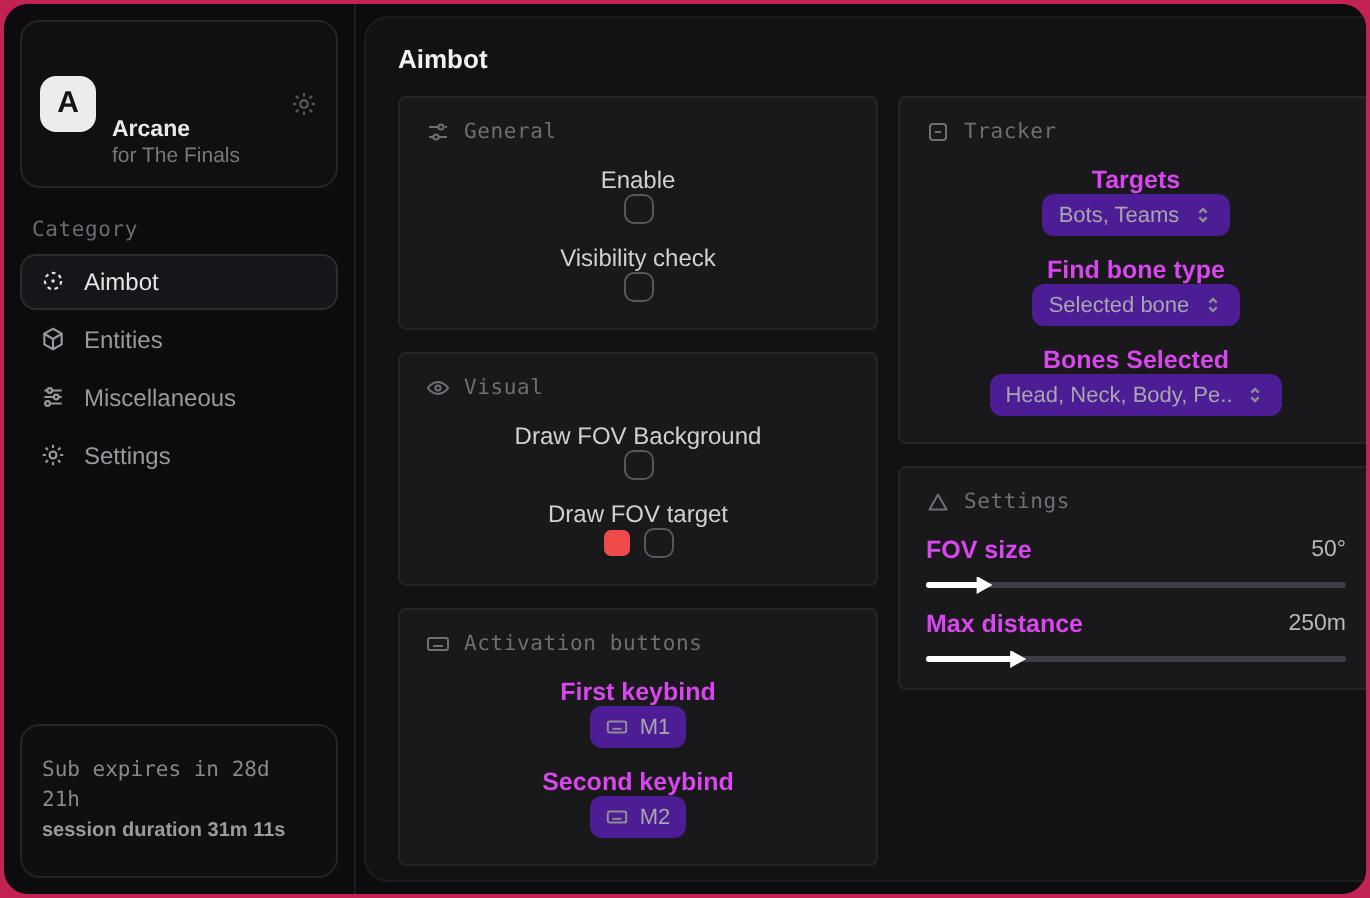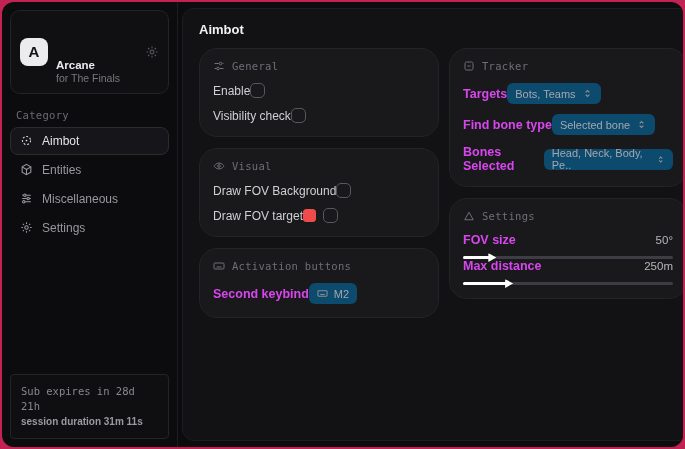--- a/index.html
+++ b/index.html
@@ -61,22 +61,22 @@
     color: #98989f; font-size: 12px;
   }
   .nav-item.active {
     background: #16161a; border-color: #2b2b30; color: #e4e4e7;
   }
   .nav-icon { width: 13px; height: 13px; flex: 0 0 13px; display: block; }
   .side-footer {
     position: absolute; left: 8px; right: 8px; bottom: 8px;
     background: #0f0f12;
     border: 1px solid #242428;
-    border-radius: 4px;
-    padding: 9px 10px;
+    border-radius: 10px;
+    padding: 15px 10px;
     line-height: 1.45;
   }
   .side-footer .line1 {
     font-family: "DejaVu Sans Mono", monospace;
     font-size: 10.5px; color: #87878d;
   }
   .side-footer .line2 {
     font-size: 10px; font-weight: 700; color: #9a9aa0;
   }
   
@@ -91,54 +91,55 @@
   .page-title {
     padding: 13px 16px 11px 16px;
     font-size: 13px; font-weight: 700; color: #f1f1f3;
   }
   .columns { display: flex; gap: 10px; padding: 0 16px; }
   .col-left { width: 240px; display: flex; flex-direction: column; gap: 11px; }
   .col-right { width: 238px; display: flex; flex-direction: column; gap: 11px; }
   .card {
     background: #19191c;
     border: 1px solid #242428;
-    border-radius: 18px;
+    border-radius: 4px;
     padding: 11px 13px 13px 13px;
   }
   .card-header {
     display: flex; align-items: center; gap: 7px;
     font-family: "DejaVu Sans Mono", monospace;
     font-size: 10.5px; color: #6e6e75; letter-spacing: .3px;
     margin-bottom: 11px;
   }
   .card-header svg { width: 12px; height: 12px; }
   .row {
-    display: flex; align-items: center; 
+    display: flex; align-items: center; justify-content: space-between;
     margin-top: 10px;
+    flex-direction: column;
   }
   .row:first-of-type { margin-top: 0; }
   .row-label { font-size: 12px; color: #cfcfd4; }
   .row-label.strong { font-size: 12.5px; font-weight: 700; color: #d946ef; }
   .right-group { display: flex; align-items: center; gap: 7px; }
   .checkbox {
     width: 15px; height: 15px;
     border: 1.5px solid #57575d;
     border-radius: 5px;
     background: transparent;
   }
   .swatch { width: 13px; height: 13px; border-radius: 3.5px; }
   .chip {
     display: flex; align-items: center; gap: 6px;
-    background: #0c4a6e;
+    background: #4c1d95;
     border-radius: 6px;
     height: 21px; padding: 0 8px;
     font-size: 11px; color: #a6a6ac;
   }
   .chip svg { width: 11px; height: 11px; color: #8d8d94; }
-  .acc-row { }
+  .acc-row { margin-top: 11px; }
   .acc-row:first-of-type { margin-top: 0; }
   .acc-head {
     display: flex; align-items: center; justify-content: space-between;
     margin-bottom: 9px;
   }
   .acc-value { font-size: 11.5px; color: #b6b6bb; }
   .slider {
     position: relative; height: 3px;
     background: #3d3d43; border-radius: 2px;
   }
@@ -264,20 +265,30 @@
             </div>
           </div>
 
           <div class="card">
             <div class="card-header">
               <svg viewBox="0 0 24 24" fill="none" stroke="currentColor" stroke-width="2">
                 <rect x="2" y="6" width="20" height="12" rx="2"></rect>
                 <path d="M6 10h.01M10 10h.01M14 10h.01M18 10h.01M7 14h10"></path>
               </svg>
               <span>Activation buttons</span>
+            </div>
+            <div class="row">
+              <span class="row-label strong">First keybind</span>
+              <span class="chip">
+                <svg viewBox="0 0 24 24" fill="none" stroke="currentColor" stroke-width="2.2">
+                  <rect x="2" y="6" width="20" height="12" rx="2"></rect>
+                    <path d="M7 14h10"></path>
+                </svg>
+                <span>M1</span>
+              </span>
             </div>
             <div class="row">
               <span class="row-label strong">Second keybind</span>
               <span class="chip">
                 <svg viewBox="0 0 24 24" fill="none" stroke="currentColor" stroke-width="2.2">
                   <rect x="2" y="6" width="20" height="12" rx="2"></rect>
                     <path d="M7 14h10"></path>
                 </svg>
                 <span>M2</span>
               </span>

